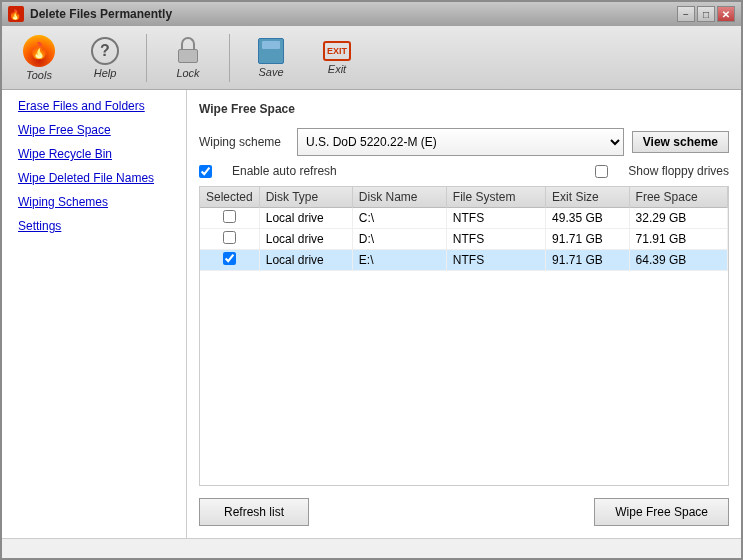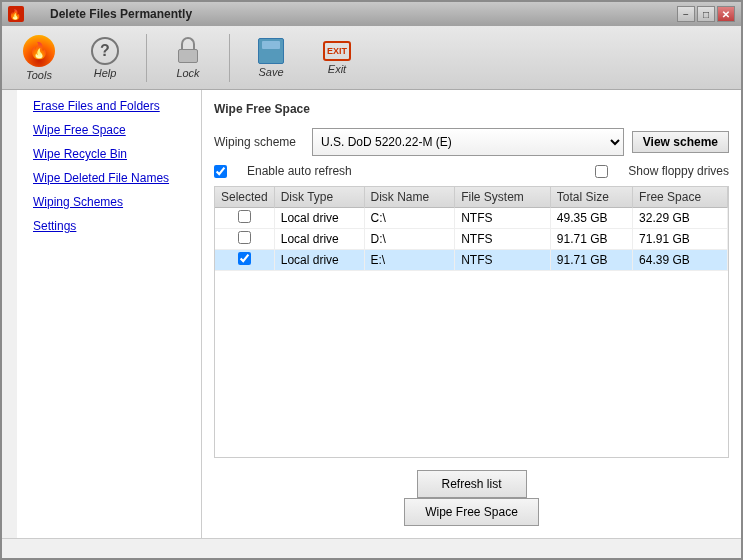--- a/index.html
+++ b/index.html
@@ -43,21 +43,20 @@
       font-size: 10px;
       color: white;
       font-weight: bold;
     }
 
     .title-bar-text {
       flex: 1;
       font-size: 12px;
       font-weight: bold;
       color: #222;
-      margin-left: 20px;
     }
 
     .title-bar-buttons {
       display: flex;
       gap: 2px;
     }
 
     .title-btn {
       width: 18px;
       height: 16px;
@@ -127,21 +126,20 @@
       height: 48px;
       background: #aaa;
       margin: 0 4px;
     }
 
     
     .main-layout {
       display: flex;
       flex: 1;
       overflow: hidden;
-      padding-left: 15px;
     }
 
     
     .sidebar {
       width: 185px;
       background: white;
       border-right: 1px solid #ccc;
       padding: 4px 0;
       flex-shrink: 0;
     }
@@ -270,21 +268,20 @@
       width: 50px;
       text-align: center;
     }
 
     
     .bottom-bar {
       display: flex;
       justify-content: space-between;
       align-items: center;
       margin-top: 4px;
-      flex-direction: column;
     }
 
     .action-btn {
       height: 28px;
       padding: 0 20px;
       background: linear-gradient(to bottom, #f5f5f5, #e0e0e0);
       border: 1px solid #999;
       font-size: 12px;
       cursor: pointer;
       min-width: 110px;
@@ -451,21 +448,21 @@
       </div>
 
       <div class="drive-table">
         <table>
           <thead>
             <tr>
               <th>Selected</th>
               <th>Disk Type</th>
               <th>Disk Name</th>
               <th>File System</th>
-              <th>Total Size</th>
+              <th>Exit Size</th>
               <th>Free Space</th>
             </tr>
           </thead>
           <tbody id="drives-tbody">
           <tr>
                 <td class="checkbox-cell"><input type="checkbox" style=""></td>
                 <td>Local drive</td>
                 <td>C:\</td>
                 <td>NTFS</td>
                 <td>49.35 GB</td>

